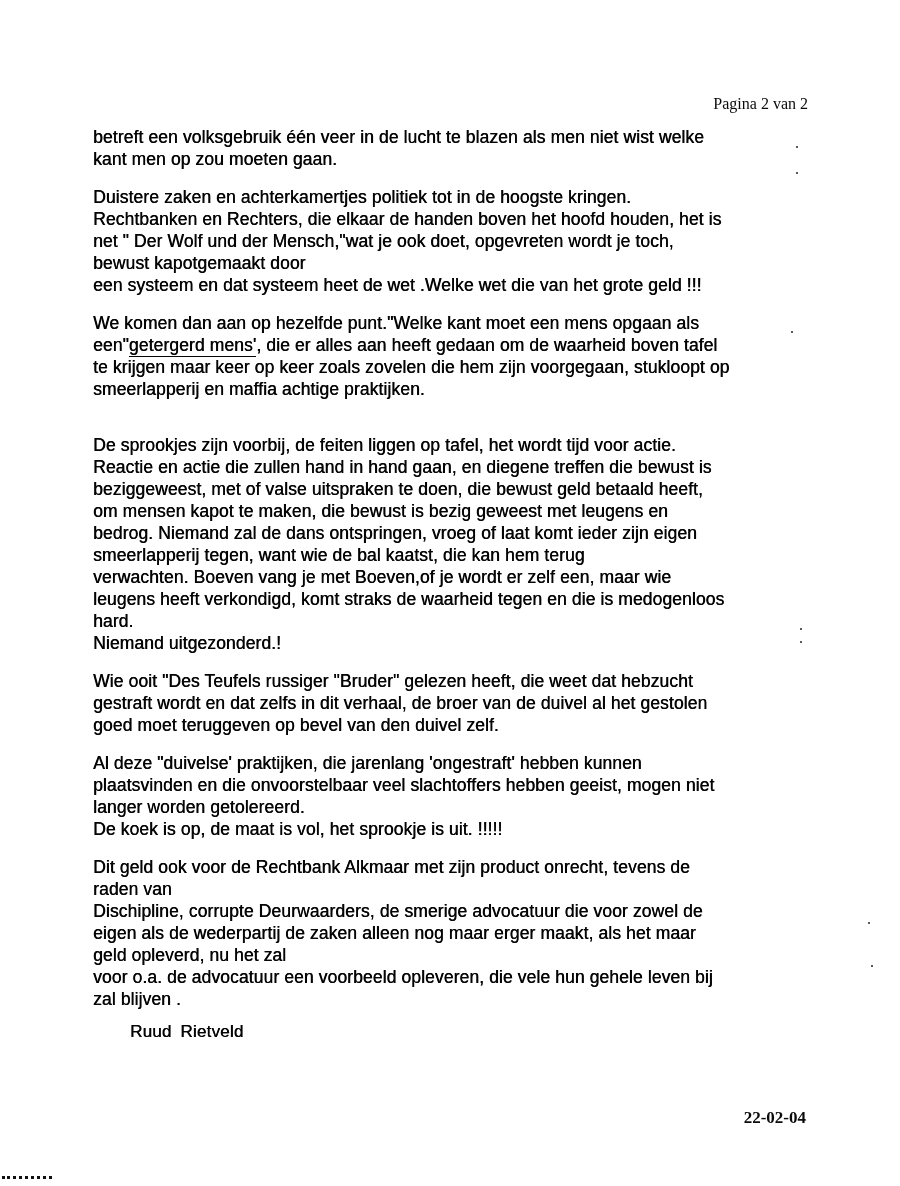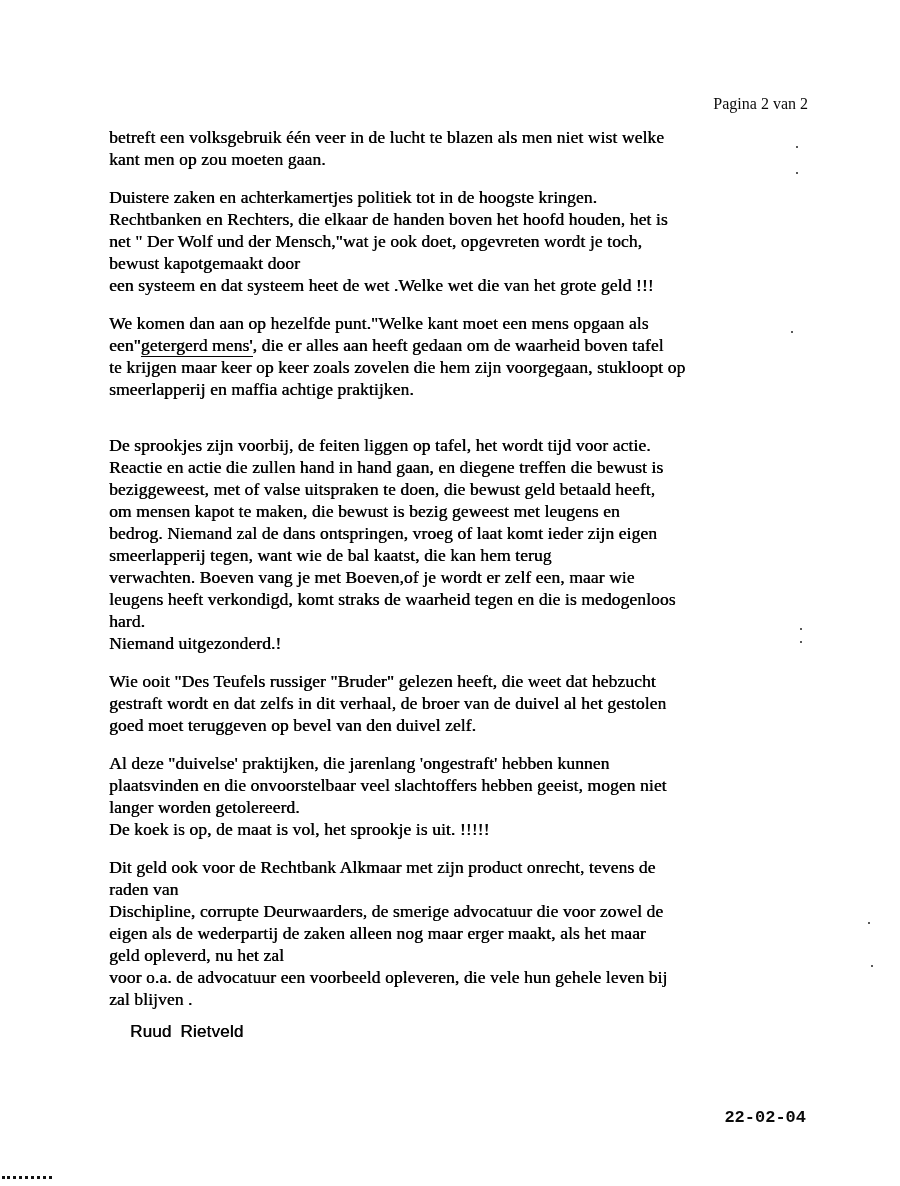--- a/index.html
+++ b/index.html
@@ -20,35 +20,35 @@
     margin-top:40px;
   }
   .body{
     position:absolute;
     left:93px;top:126px;width:724px;
     font-size:17.5px;
     line-height:22px;
     letter-spacing:0.1px;
     text-shadow:0.4px 0 0 currentColor;
   }
-  .body p{margin:16px;padding:0;font-family:Liberation Serif, serif;}
+  .body p{margin:0;padding:0;}
   .u-seg{border-bottom:1.5px solid #050505;padding-bottom:0.5px;}
   .signature{
     position:absolute;
     left:130px;top:1022px;
     font-size:17px;
     font-weight:normal;
     letter-spacing:0.2px;
     text-shadow:0.4px 0 0 currentColor;
     word-spacing:4px;
   }
   .date-stamp{
     position:absolute;
     top:1108px;right:94px;
-    font-family:Liberation Mono, monospace;
+    font-family:Liberation Serif, serif;
     font-size:17px;
     font-weight:bold;
     color:#0a0a0a;
   }
   .dotted-line{
     position:absolute;
     left:2px;top:1176px;
     width:50px;height:0;
     border-bottom:3px dotted #111;
   }

